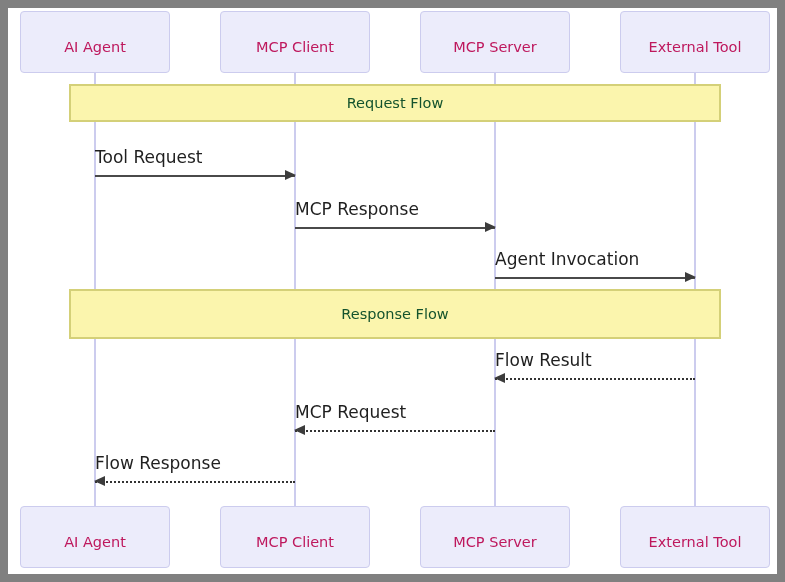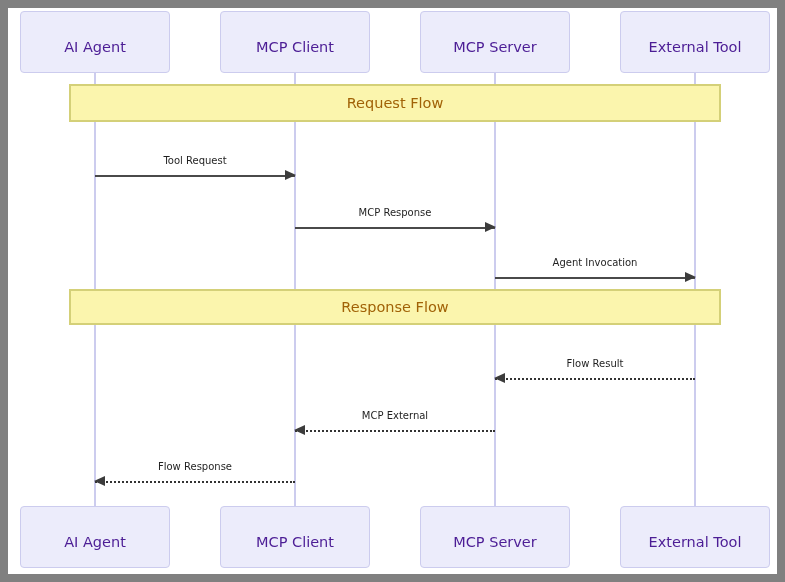--- a/index.html
+++ b/index.html
@@ -33,21 +33,21 @@
     background: #ECECFB;
     border: 1px solid #CCCCEE;
     border-radius: 4px;
     box-sizing: border-box;
     display: flex;
     align-items: center;
     justify-content: center;
   }
   .participant .plabel {
     font-size: 14.5px;
-    color: #4c1d95;
+    color: #be185d;
     line-height: 1;
     white-space: nowrap;
     margin-top: 10px;
   }
 
   
   .lifeline {
     position: absolute;
     width: 2px;
     background: #CCCCEE;
@@ -58,21 +58,21 @@
     position: absolute;
     background: #FBF5AD;
     border: 2px solid #D4D078;
     box-sizing: border-box;
     display: flex;
     align-items: center;
     justify-content: center;
   }
   .band .bandlabel {
     font-size: 14.5px;
-    color: #a16207;
+    color: #14532d;
     line-height: 1;
     white-space: nowrap;
   }
 
   
   .msg {
     position: absolute;
     height: 0;
   }
   .msg .msgline {
@@ -102,40 +102,40 @@
     left: -1px;
     border-top: 5.5px solid transparent;
     border-bottom: 5.5px solid transparent;
     border-right: 11px solid #3c3c3c;
   }
   .msg .msgtext {
     position: absolute;
     left: 0;
     width: 100%;
     bottom: 9px;
-    text-align: center;
-    font-size: 10px;
+    text-align: left;
+    font-size: 17px;
     color: #1f1f1f;
     line-height: 1;
     white-space: nowrap;
   }
 </style>
 </head>
 <body>
 
 <div id="canvas">
   <div class="diagram" id="diagram-root">
       <div class="lifeline" style="left: 86px; top: 65px; height: 433px;"></div>
       <div class="lifeline" style="left: 286px; top: 65px; height: 433px;"></div>
       <div class="lifeline" style="left: 486px; top: 65px; height: 433px;"></div>
       <div class="lifeline" style="left: 686px; top: 65px; height: 433px;"></div>
       <div class="band" style="left: 61px; top: 76px; width: 652px; height: 38px;">
         <span class="bandlabel">Request Flow</span>
       </div>
-      <div class="band" style="left: 61px; top: 281px; width: 652px; height: 36px;">
+      <div class="band" style="left: 61px; top: 281px; width: 652px; height: 50px;">
         <span class="bandlabel">Response Flow</span>
       </div>
       <div class="msg rightward" style="left: 87px; top: 167px; width: 200px;">
         <div class="msgline"></div>
         <div class="arrowhead"></div>
         <div class="msgtext">Tool Request</div>
       </div>
       <div class="msg rightward" style="left: 287px; top: 219px; width: 200px;">
         <div class="msgline"></div>
         <div class="arrowhead"></div>
@@ -147,21 +147,21 @@
         <div class="msgtext">Agent Invocation</div>
       </div>
       <div class="msg leftward dotted" style="left: 487px; top: 370px; width: 200px;">
         <div class="msgline"></div>
         <div class="arrowhead"></div>
         <div class="msgtext">Flow Result</div>
       </div>
       <div class="msg leftward dotted" style="left: 287px; top: 422px; width: 200px;">
         <div class="msgline"></div>
         <div class="arrowhead"></div>
-        <div class="msgtext">MCP External</div>
+        <div class="msgtext">MCP Request</div>
       </div>
       <div class="msg leftward dotted" style="left: 87px; top: 473px; width: 200px;">
         <div class="msgline"></div>
         <div class="arrowhead"></div>
         <div class="msgtext">Flow Response</div>
       </div>
       <div class="participant" style="left: 12px; top: 3px;">
         <span class="plabel">AI Agent</span>
       </div>
       <div class="participant" style="left: 12px; top: 498px;">

